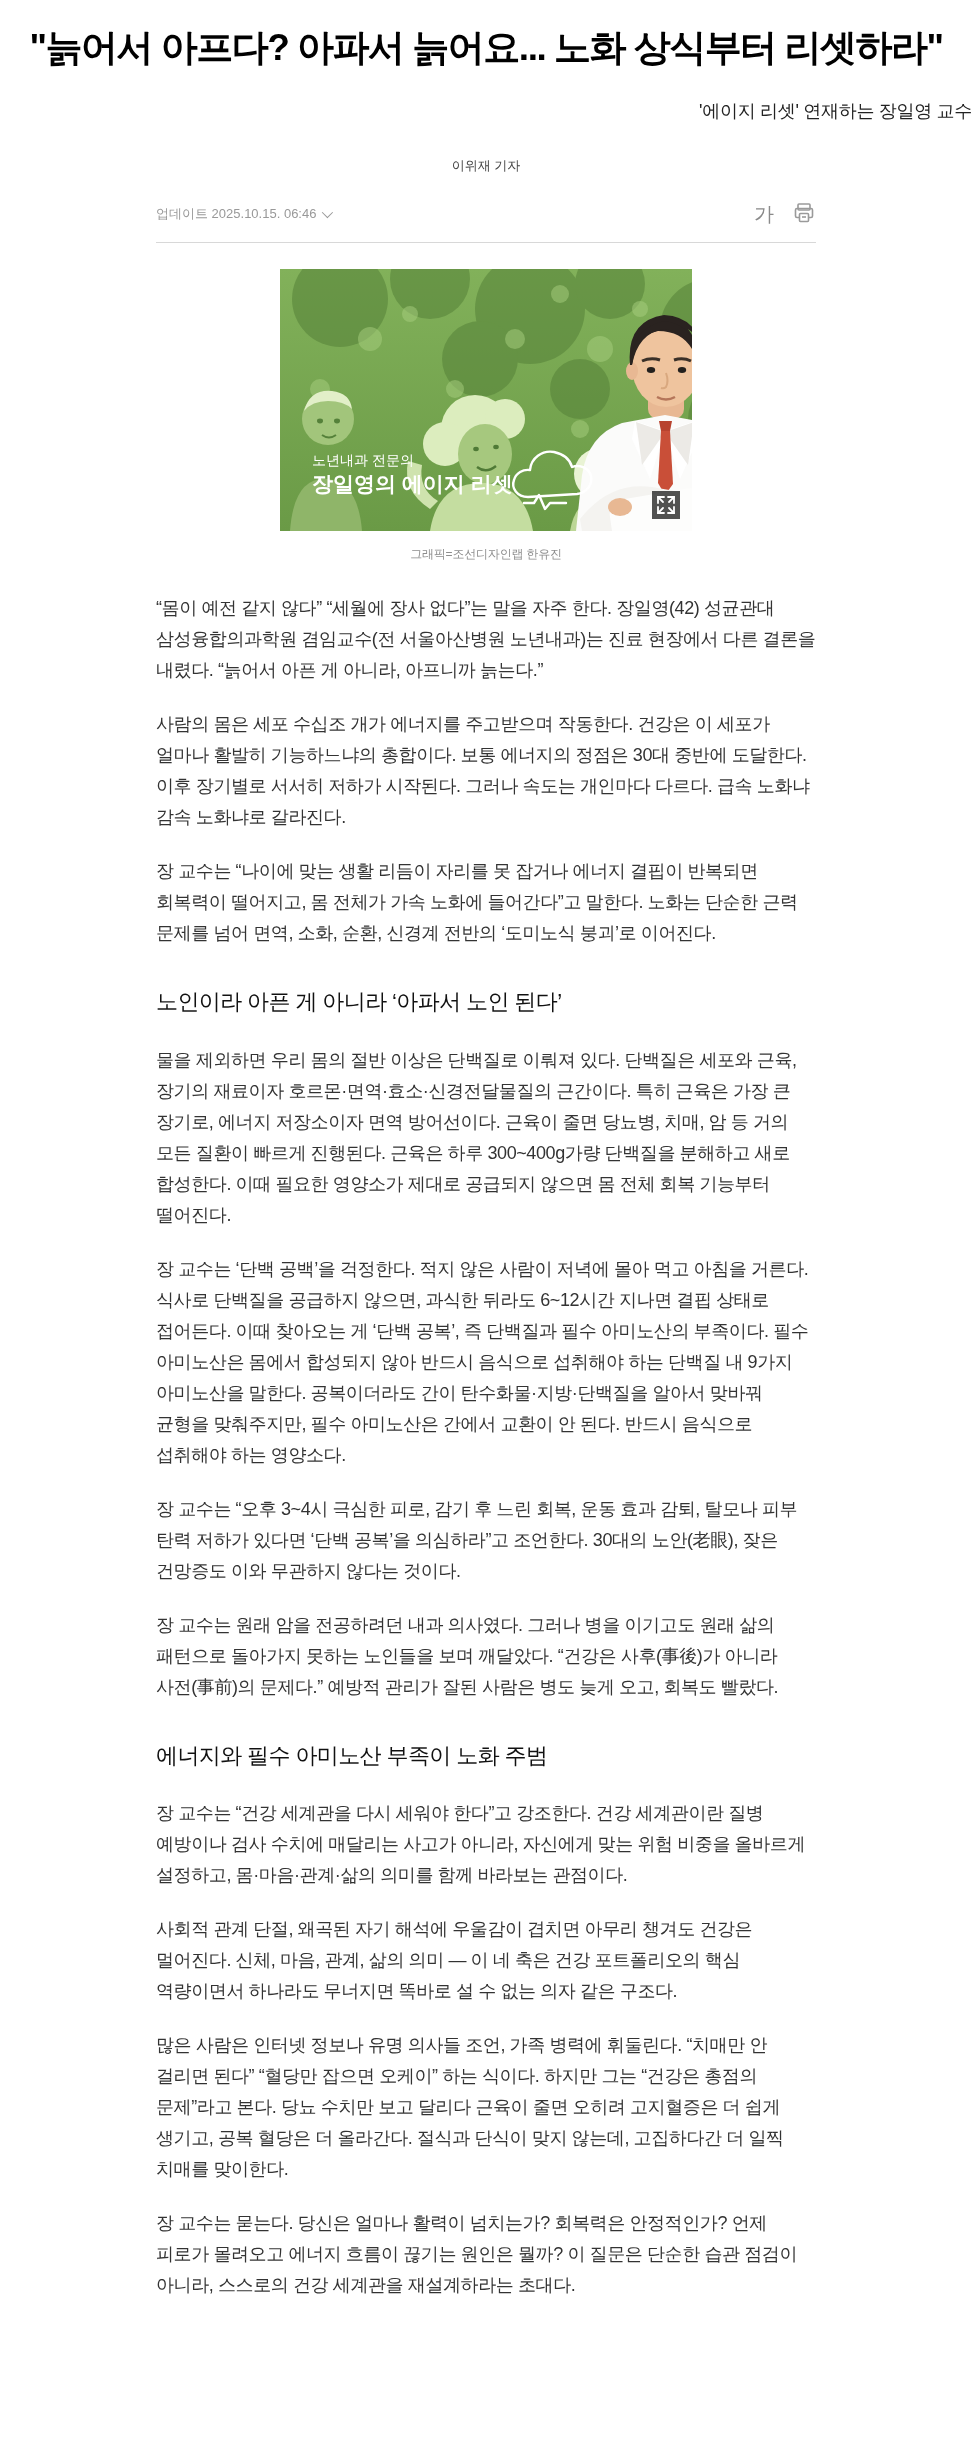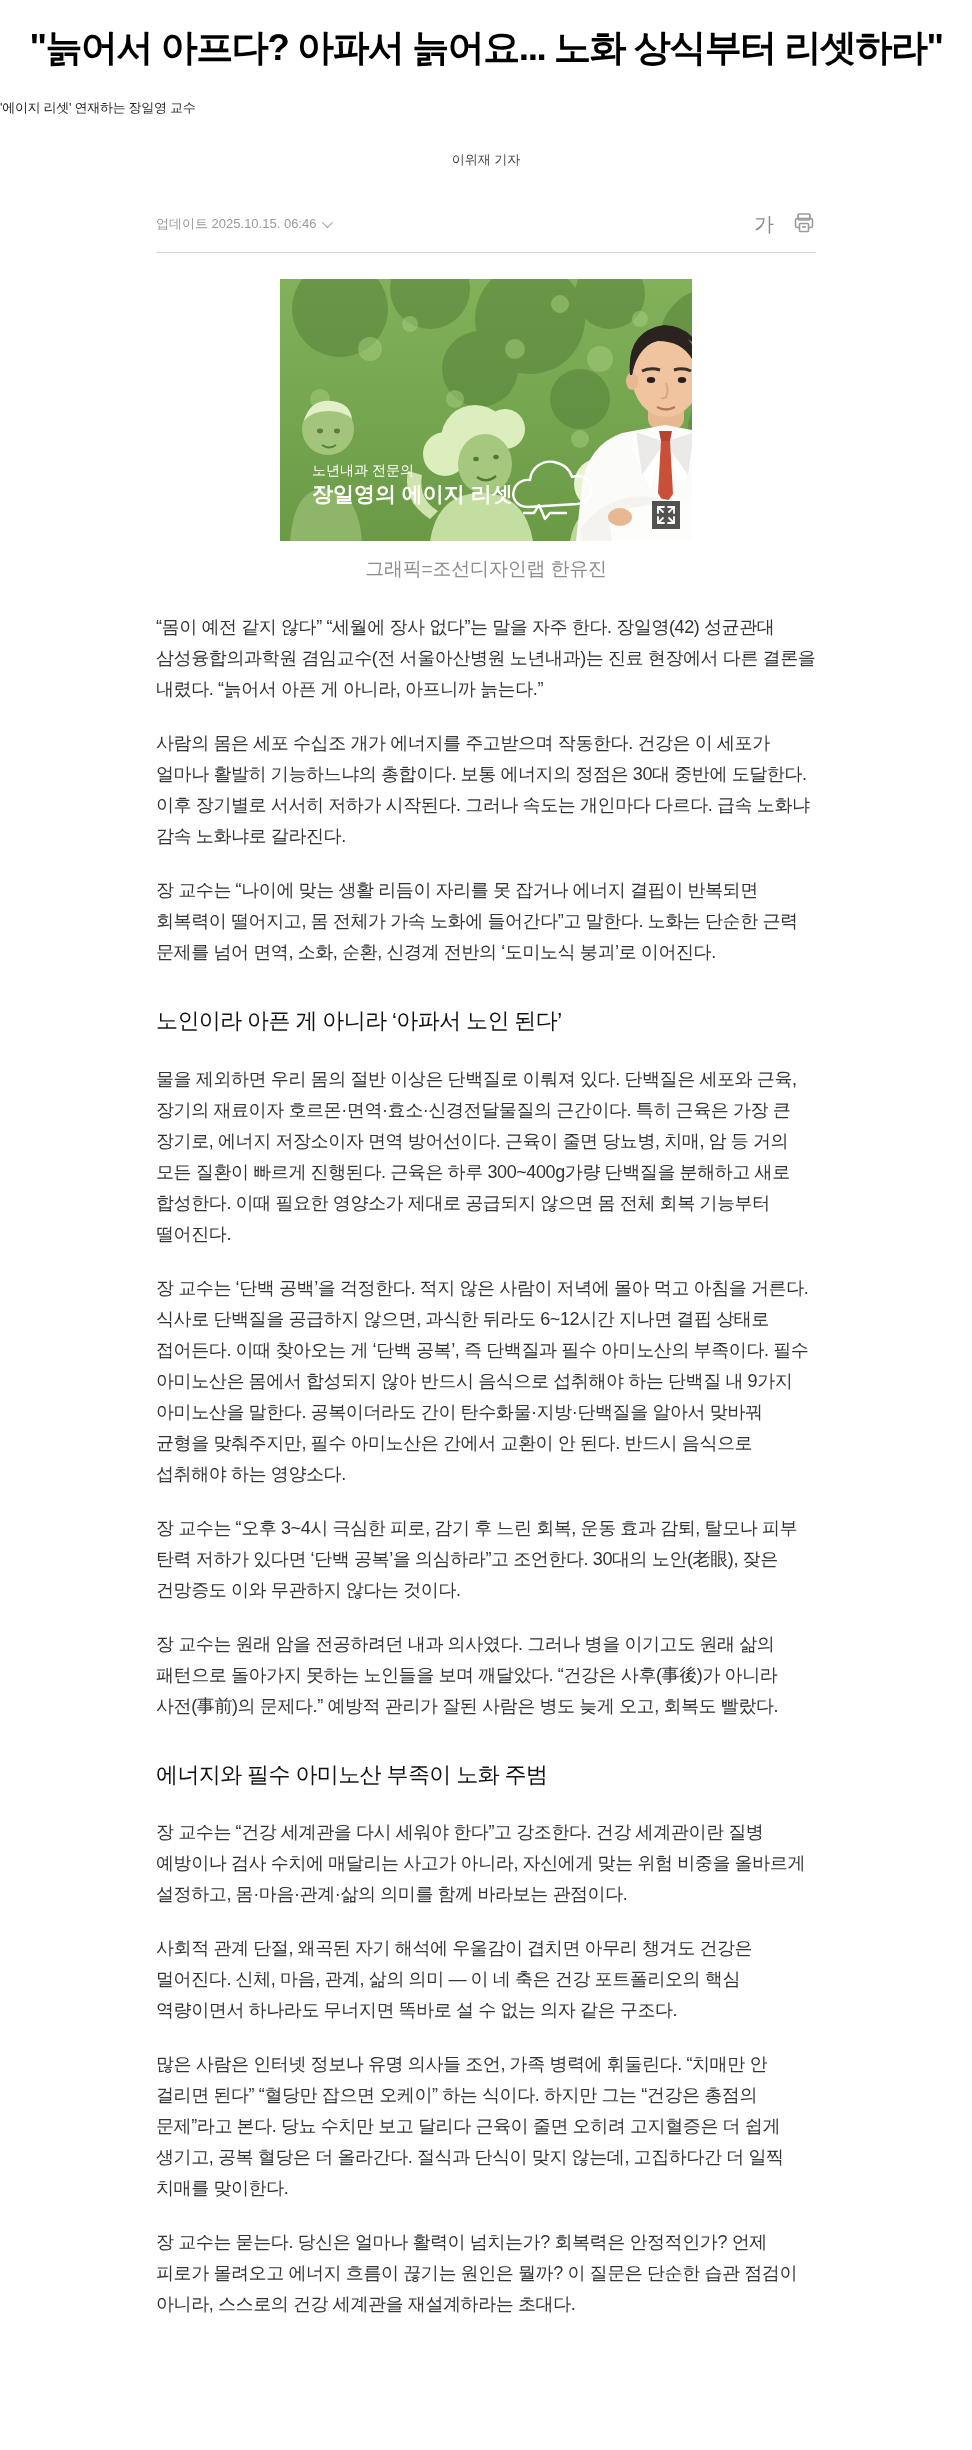--- a/index.html
+++ b/index.html
@@ -17,37 +17,37 @@
     margin: 10px 8px 0;
     text-align: center;
     font-size: 37px;
     line-height: 1.32;
     font-weight: 800;
     letter-spacing: -1.5px;
     color: #000;
   }
   .subtitle {
     margin: 26px 0 0;
-    text-align: left;
-    font-size: 13px;
+    text-align: right;
+    font-size: 18px;
     letter-spacing: -0.3px;
     color: #222;
   }
   .byline {
     margin: 34px 0 0;
     text-align: center;
     font-size: 13px;
     color: #444;
   }
 
   .container { width: 660px; margin: 0 auto; }
 
   
   .meta-row {
-    margin-top: 42px;
+    margin-top: 26px;
     display: flex;
     justify-content: space-between;
     align-items: center;
     padding-bottom: 14px;
     border-bottom: 1px solid #d8d8d8;
   }
   .updated {
     font-size: 13px;
     color: #999;
     display: flex;
@@ -82,21 +82,21 @@
   .expand-btn {
     position: absolute;
     right: 12px; bottom: 12px;
     width: 28px; height: 28px;
     background: rgba(15,15,15,0.72);
     border: none; padding: 4px; cursor: pointer;
   }
   .caption {
     margin: 15px 0 0;
     text-align: center;
-    font-size: 19px;
+    font-size: 12px;
     color: #8d8d8d;
     letter-spacing: -0.2px;
   }
 
   
   .article-body { margin-top: 30px; padding-bottom: 36px; }
   .article-body p {
     font-size: 18px;
     line-height: 31px;
     letter-spacing: -0.4px;

